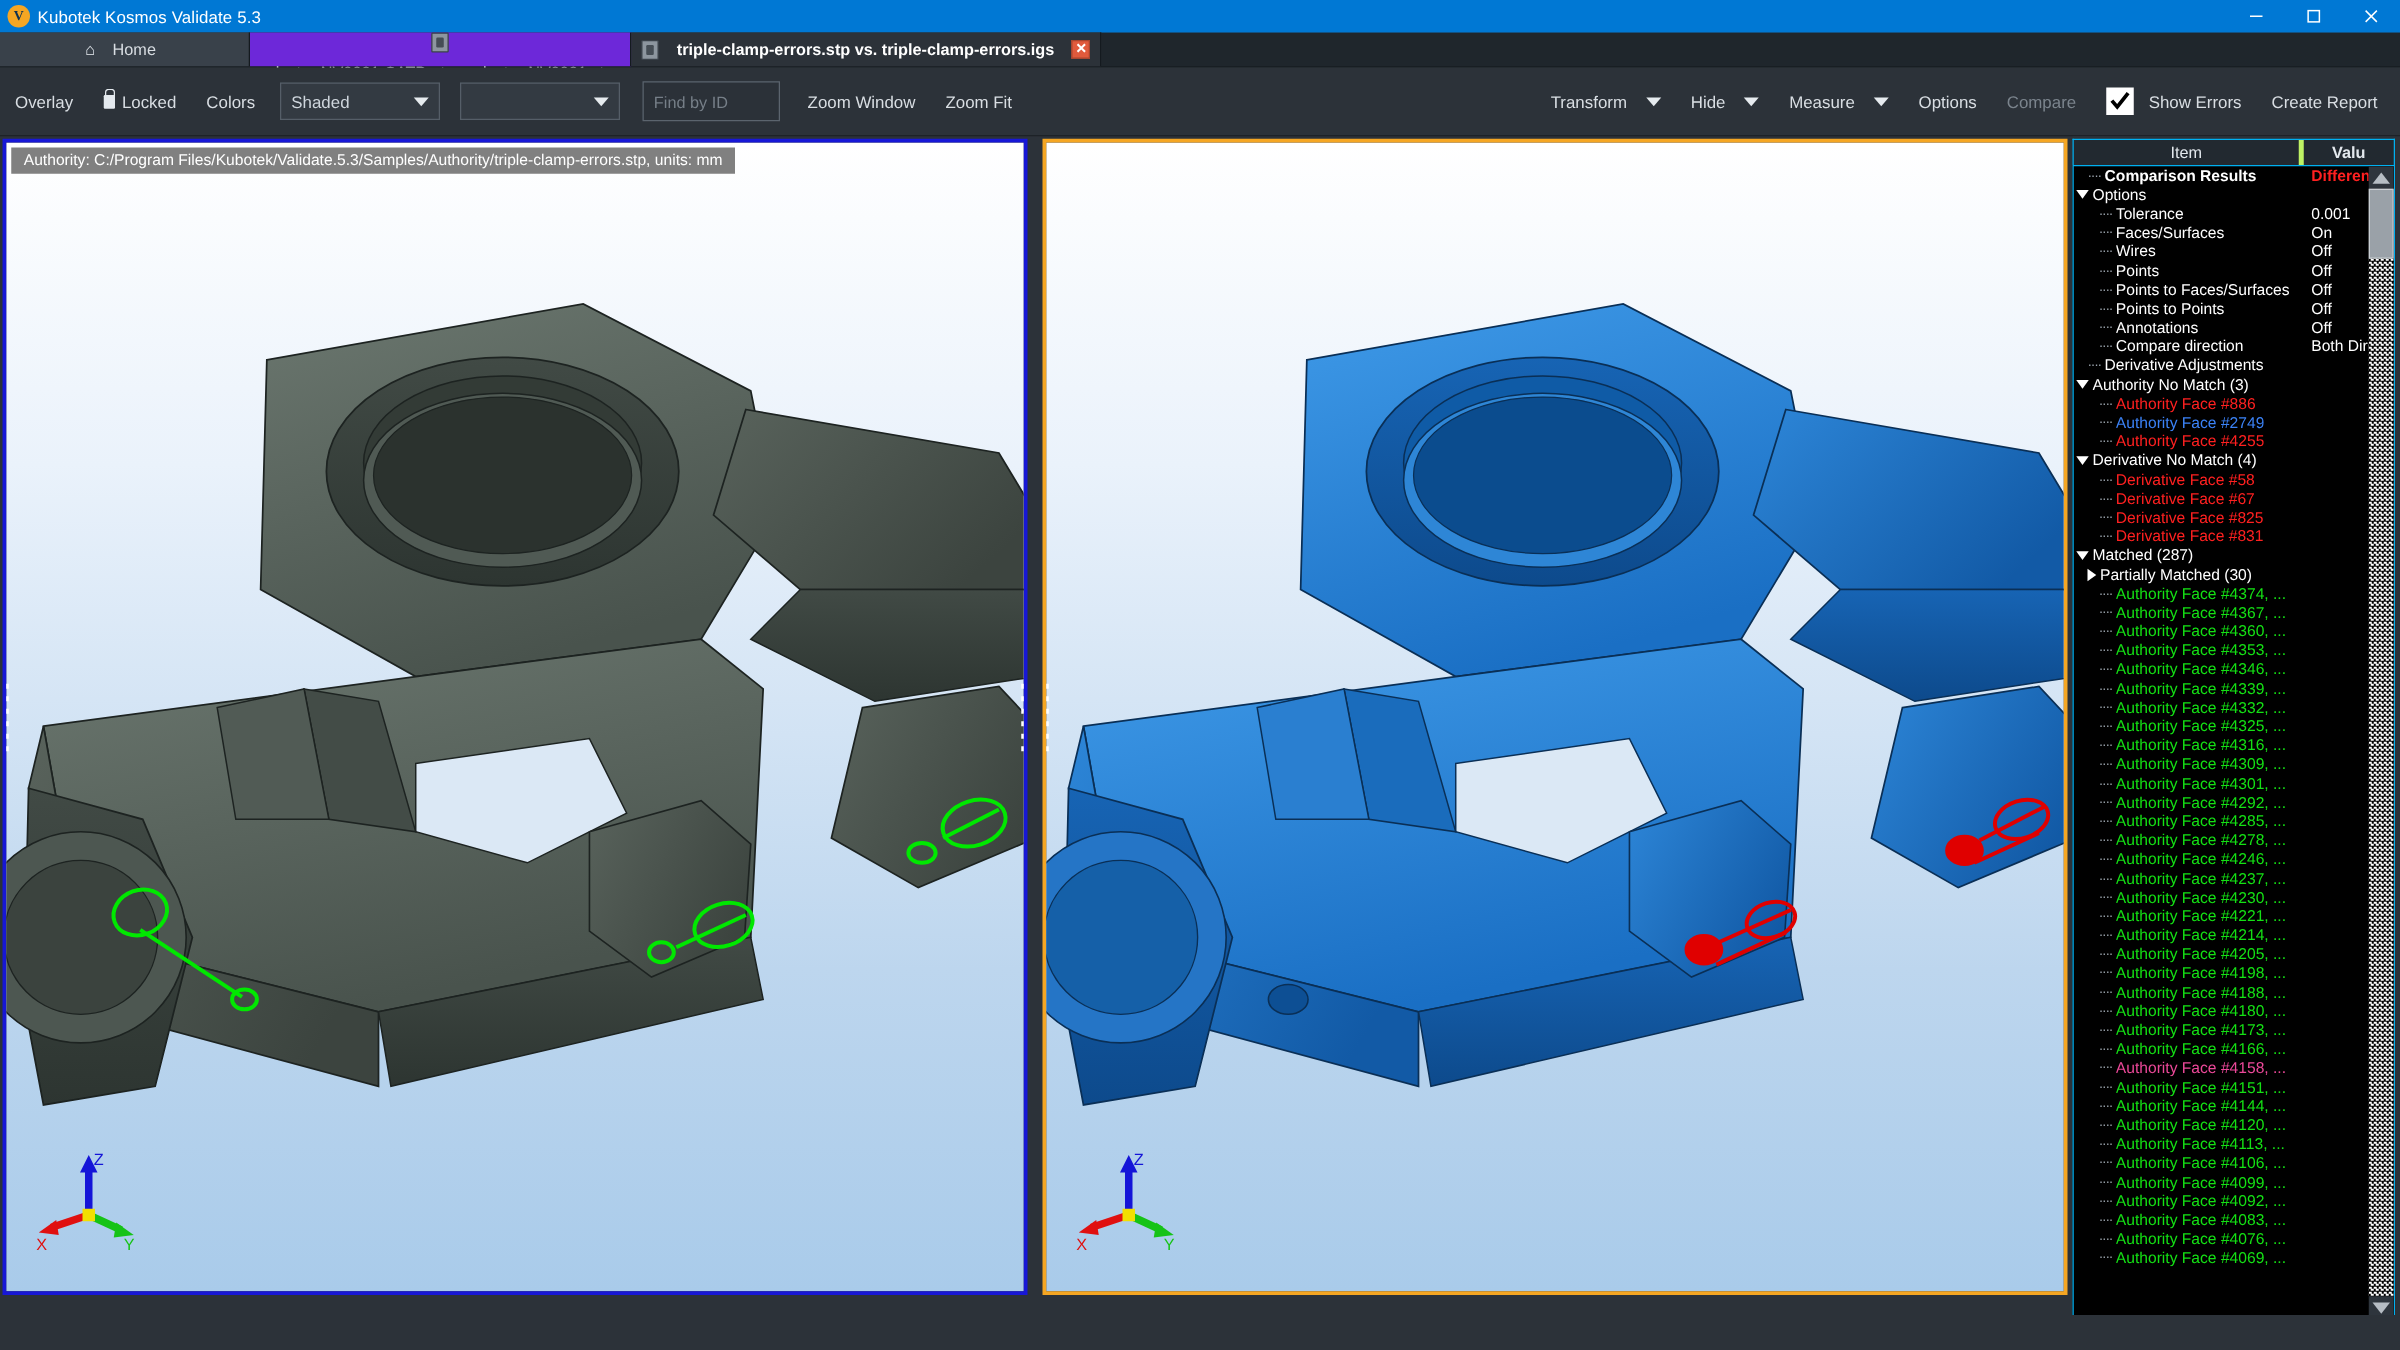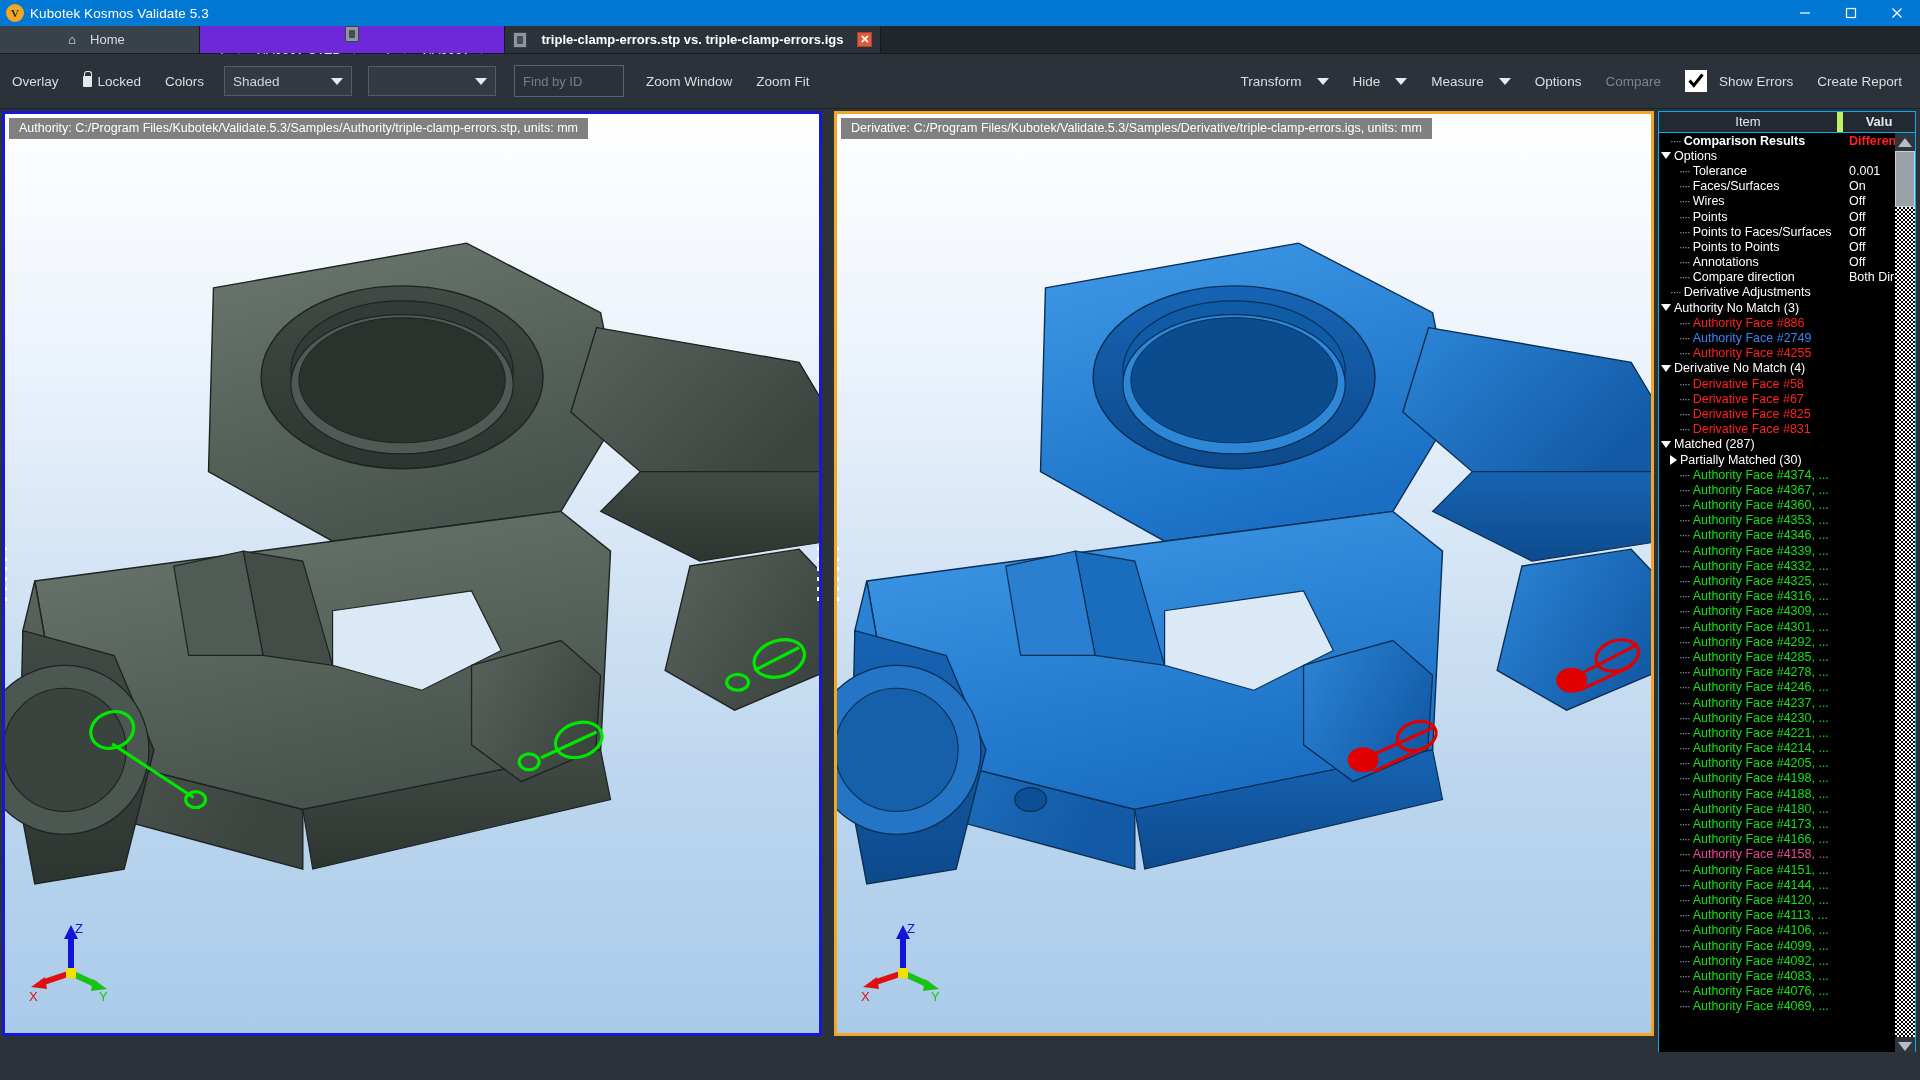--- a/index.html
+++ b/index.html
@@ -163,21 +163,21 @@
     display: flex; flex-direction: column;
     padding-top: 2px;
   }
   .tree-head {
     display: flex; height: 21px; font-size: 13px;
     background: #222930; color: #e3e8ed;
     border: 1px solid #00b0f0; border-bottom: none;
   }
   .tree-head .col-item {
     flex: 1 1 auto; text-align: center; line-height: 19px;
-    border-right: 6px solid #bef264;
+    border-right: 4px solid #bef264;
   }
   .tree-head .col-val {
     width: 72px; text-align: center; line-height: 19px;
     color: #e3e8ed;
     font-weight: bold;
   }
   .tree-body {
     position: relative; flex: 1 1 auto;
     background: #000000; border: 1px solid #00b0f0;
     overflow: hidden;
@@ -509,21 +509,20 @@
           <line x1="752" y1="562" x2="806" y2="534"></line>
           <line x1="748" y1="580" x2="800" y2="556"></line>
           <ellipse cx="584" cy="626" rx="20" ry="14" transform="rotate(-18 584 626)"></ellipse>
           <ellipse cx="530" cy="650" rx="14" ry="11" fill="#e00000"></ellipse>
           <line x1="542" y1="644" x2="600" y2="618"></line>
           <line x1="540" y1="662" x2="596" y2="636"></line>
         </g>
         <ellipse cx="195" cy="690" rx="16" ry="12" fill="#0d4f94" stroke="#0a2f56" stroke-width="1.2"></ellipse>
       </svg>
 
-      <div class="vp-label">Derivative:  C:/Program Files/Kubotek/Validate.5.3/Samples/Derivative/triple-clamp-errors.igs, units: mm</div>
 
       <div class="triad">
         <svg width="86" height="86" viewBox="0 0 86 86">
           <line x1="44" y1="56" x2="44" y2="18" stroke="#1414d8" stroke-width="6"></line>
           <polygon points="44,8 37,22 51,22" fill="#1414d8"></polygon>
           <text x="48" y="16" fill="#1414d8" font-size="13" font-family="Liberation Sans, sans-serif">Z</text>
           <line x1="44" y1="56" x2="14" y2="66" stroke="#e01010" stroke-width="6"></line>
           <polygon points="4,70 18,60 20,72" fill="#e01010"></polygon>
           <text x="2" y="84" fill="#e01010" font-size="13" font-family="Liberation Sans, sans-serif">X</text>
           <line x1="44" y1="56" x2="70" y2="68" stroke="#16c316" stroke-width="6"></line>

